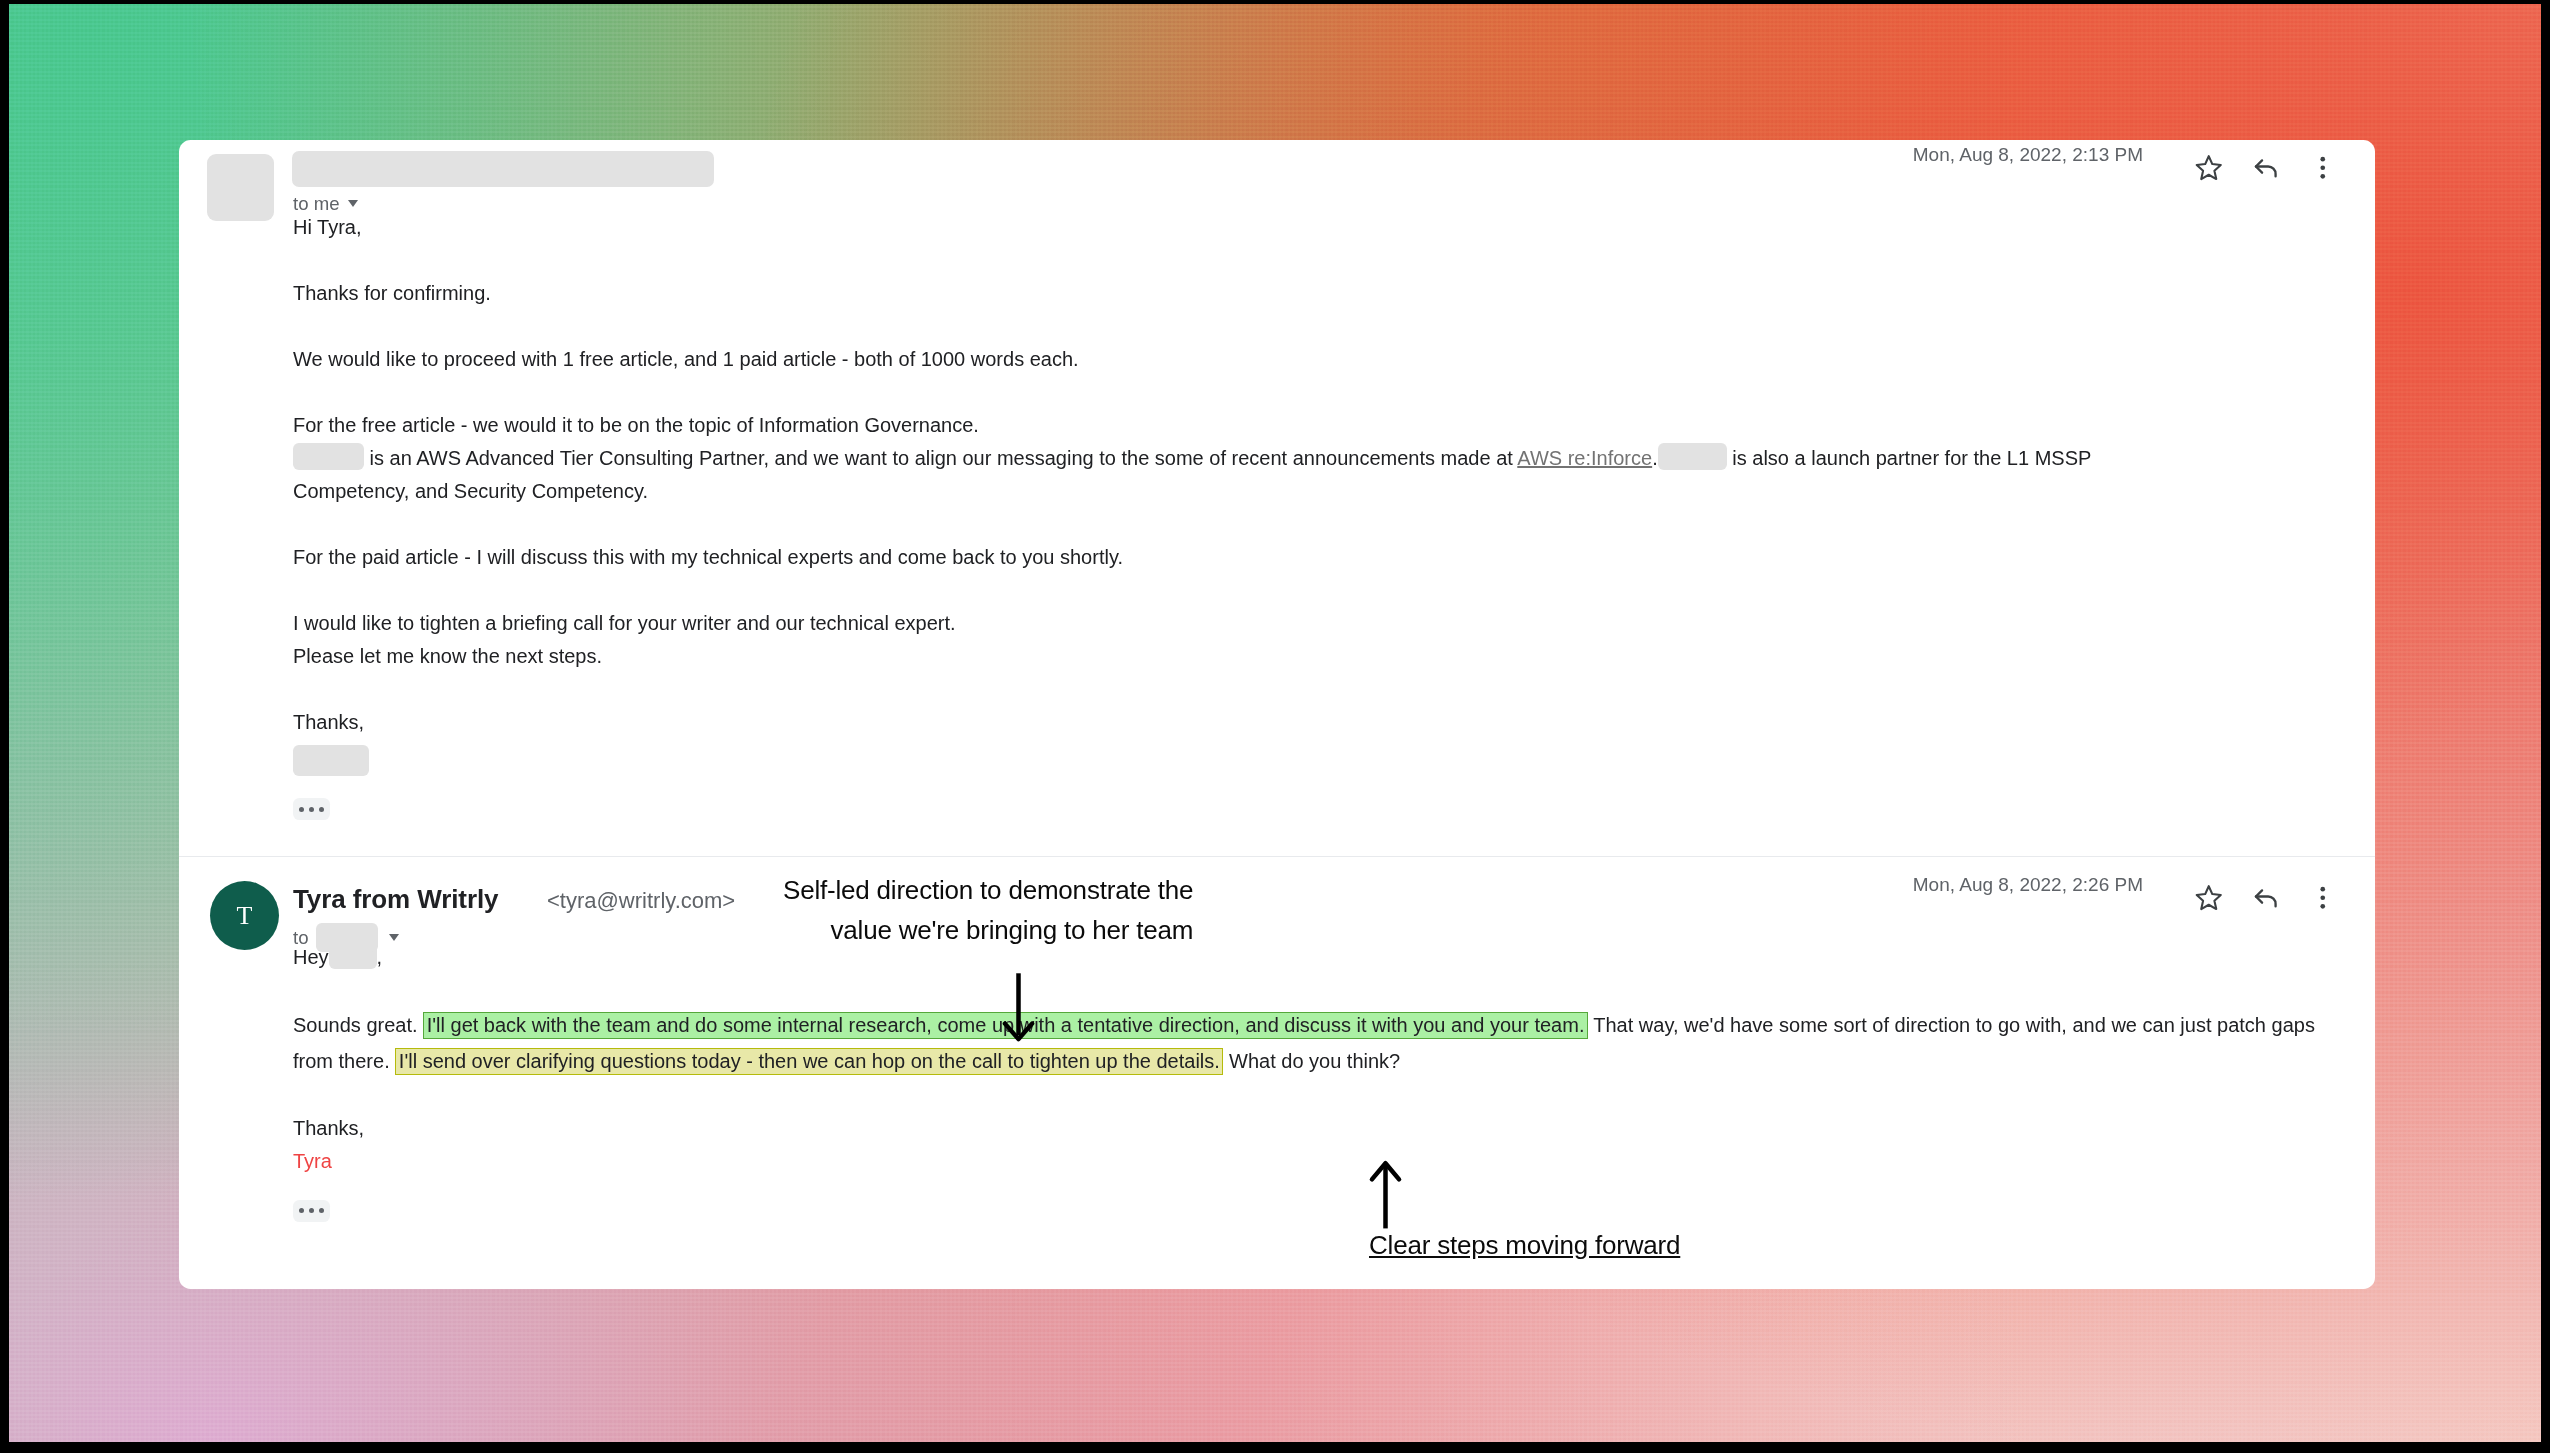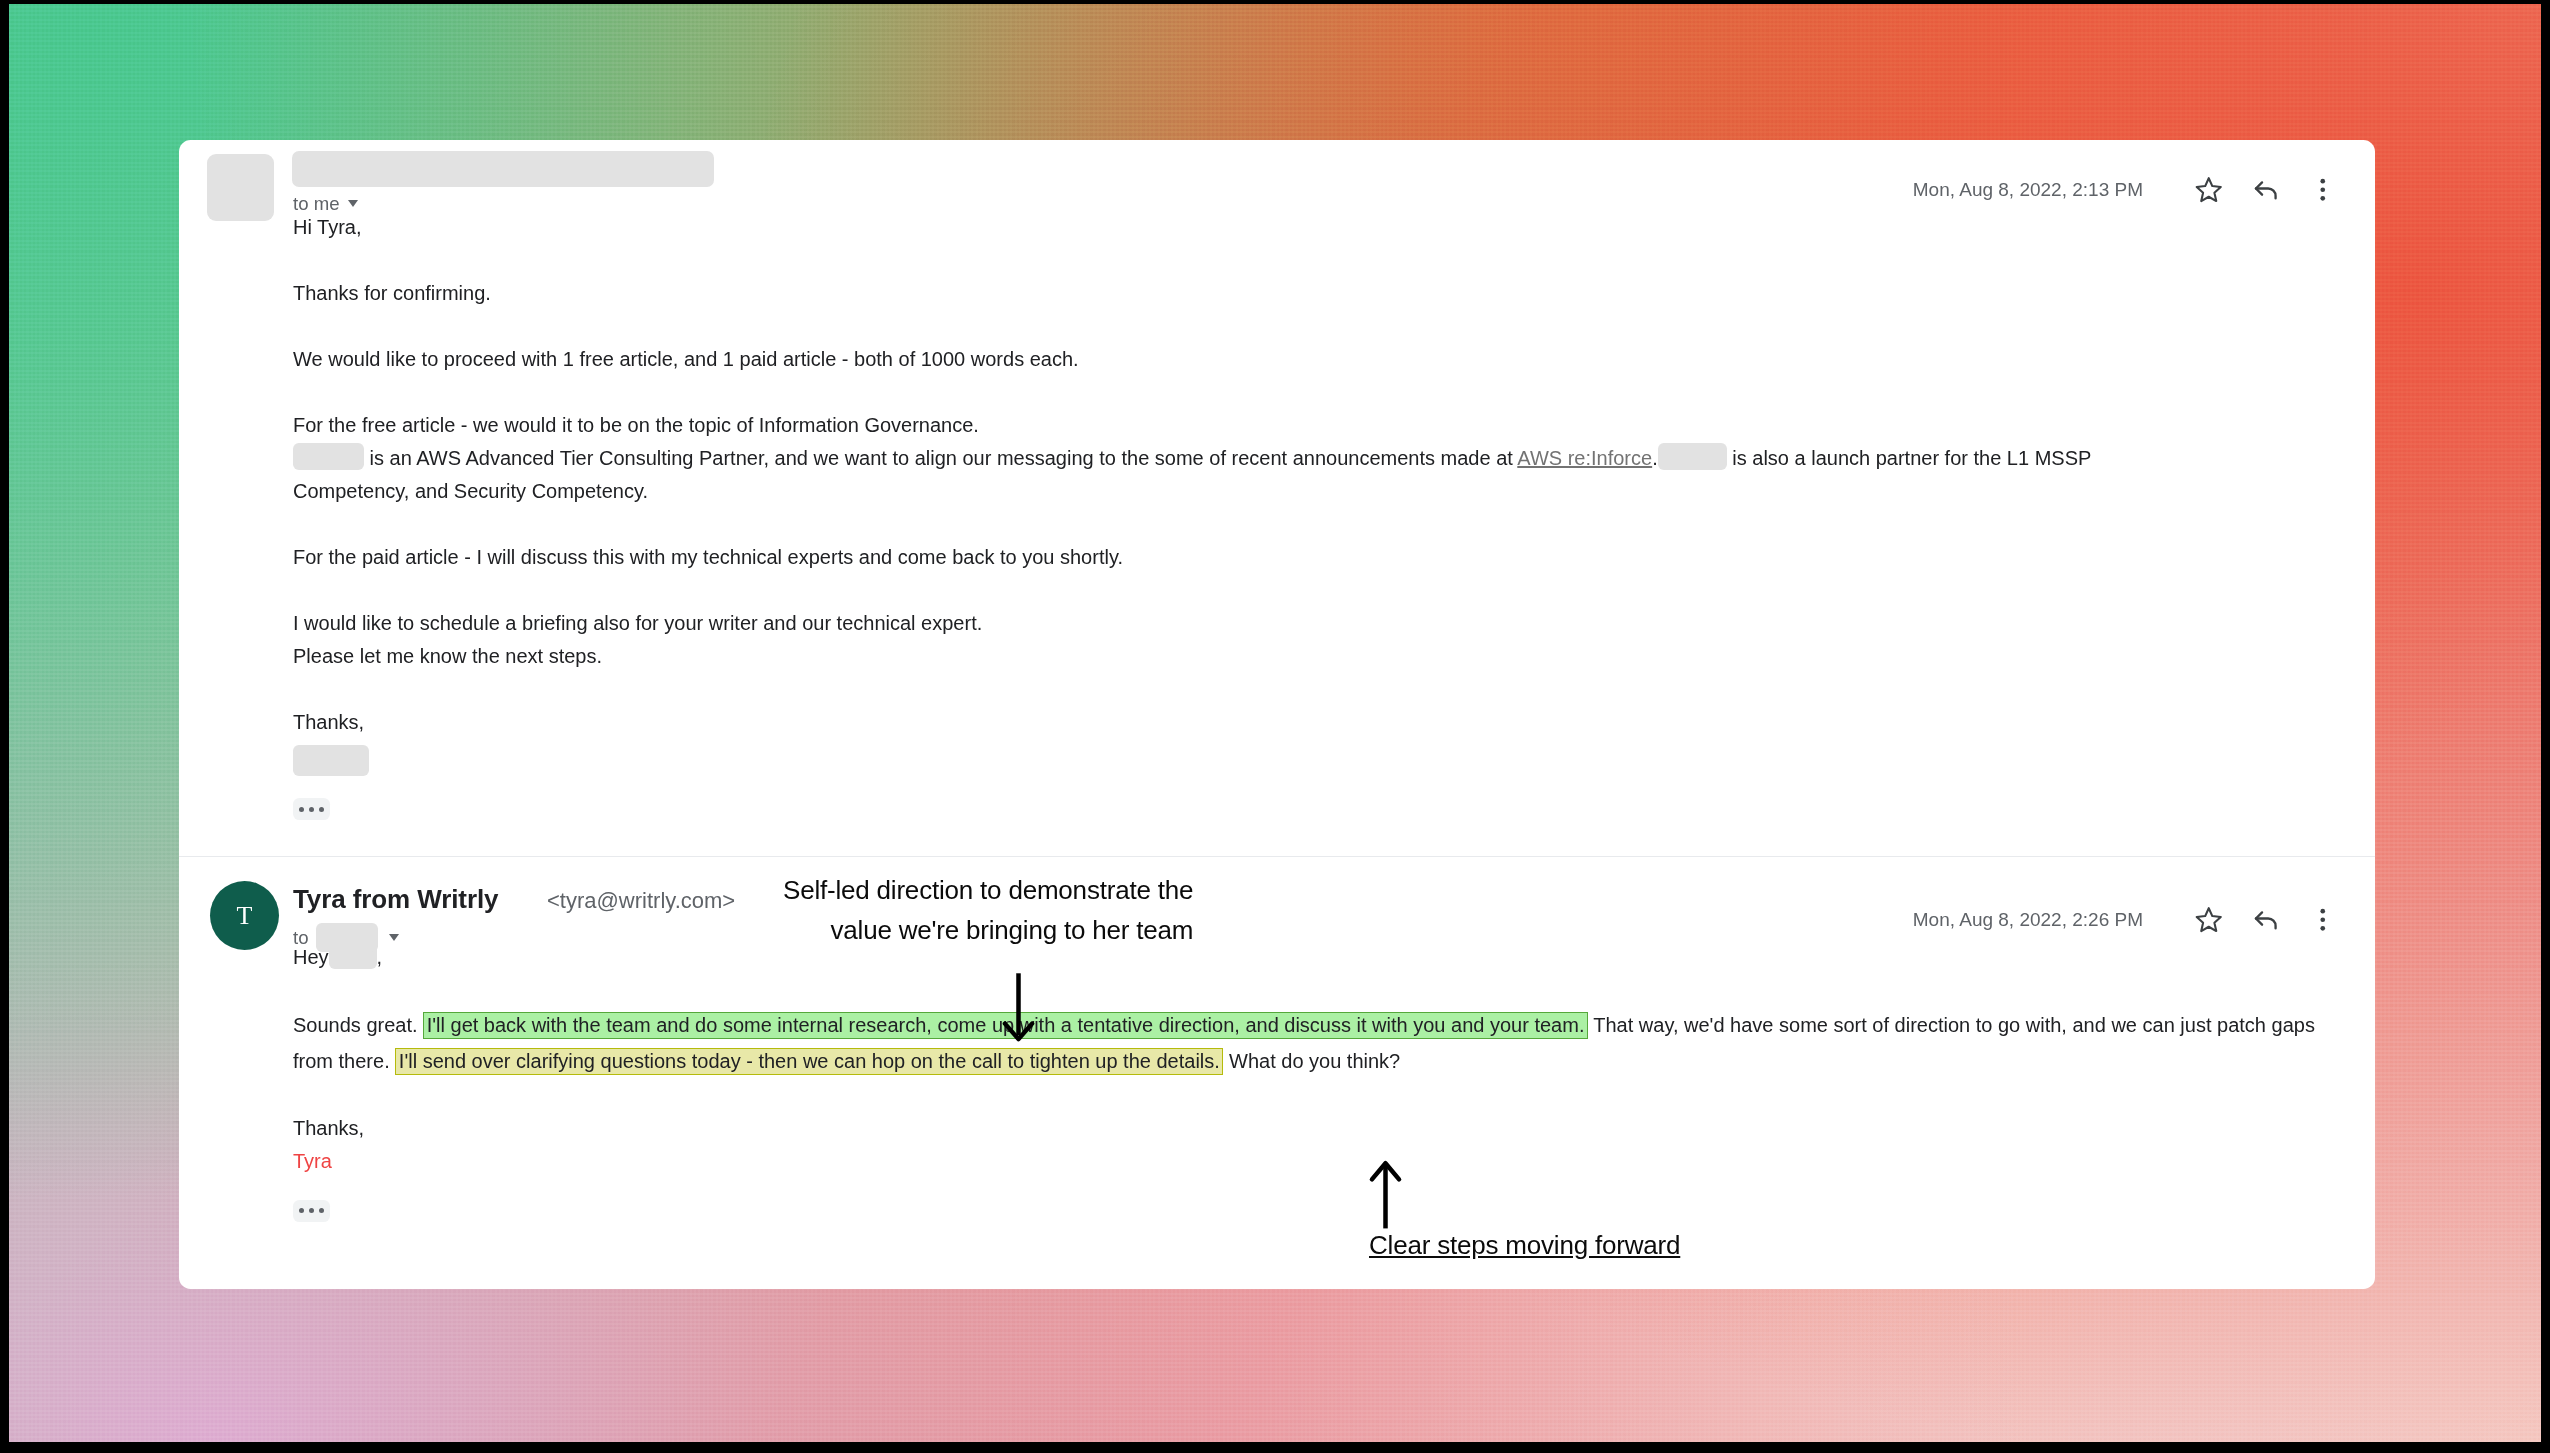--- a/index.html
+++ b/index.html
@@ -88,22 +88,22 @@
   }
   .caret{
     width:0;height:0;display:inline-block;
     border-left:5.8px solid transparent;
     border-right:5.8px solid transparent;
     border-top:7px solid #5f6368;
     margin-left:3.2px;
   }
 
   .hdr-actions{
-    position:absolute; right:28px; top:26px;
-    display:flex;align-items:center;gap:9px;
+    position:absolute; right:28px; top:4px;
+    display:flex;align-items:flex-start;gap:9px;
   }
   .timestamp{
     font-size:19px;color:#5f6368;
     margin-right:33px; white-space:nowrap;
   }
   .ico{
     width:48px;height:48px;
     display:flex;align-items:center;justify-content:center;
     cursor:pointer;
   }
@@ -237,21 +237,21 @@
         <div class="gap"></div>
         <p class="p">Thanks for confirming.</p>
         <div class="gap"></div>
         <p class="p">We would like to proceed with 1 free article, and 1 paid article - both of 1000 words each.</p>
         <div class="gap"></div>
         <p class="p">For the free article - we would it to be on the topic of Information Governance.</p>
         <p class="p"><span class="redact r-co"></span> <span>is an AWS Advanced Tier Consulting Partner, and we want to align our messaging to the some of recent announcements made at </span><a class="link" href="#">AWS re:Inforce</a><span>.</span><span class="redact r-co2"></span> <span>is also a launch partner for the L1 MSSP</span><br><span>Competency, and Security Competency.</span></p>
         <div class="gap"></div>
         <p class="p">For the paid article - I will discuss this with my technical experts and come back to you shortly.</p>
         <div class="gap"></div>
-        <p class="p">I would like to schedule a briefing also for your writer and our technical expert.</p>
+        <p class="p">I would like to tighten a briefing call for your writer and our technical expert.</p>
         <p class="p">Please let me know the next steps.</p>
         <div class="gap"></div>
         <p class="p">Thanks,</p>
         <div class="sig-blank"></div>
         <div class="dots-btn">
             <i></i>
             <i></i>
             <i></i>
           </div>
       </div>

